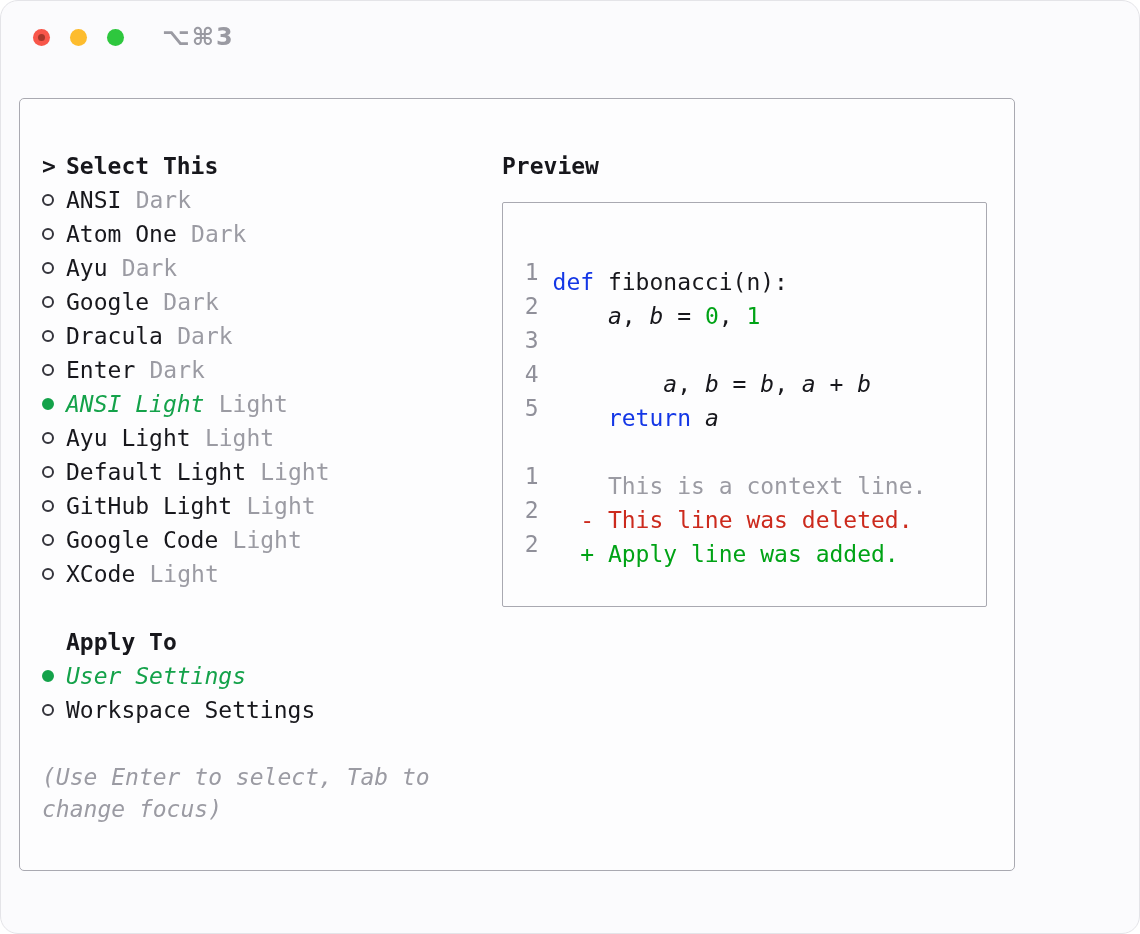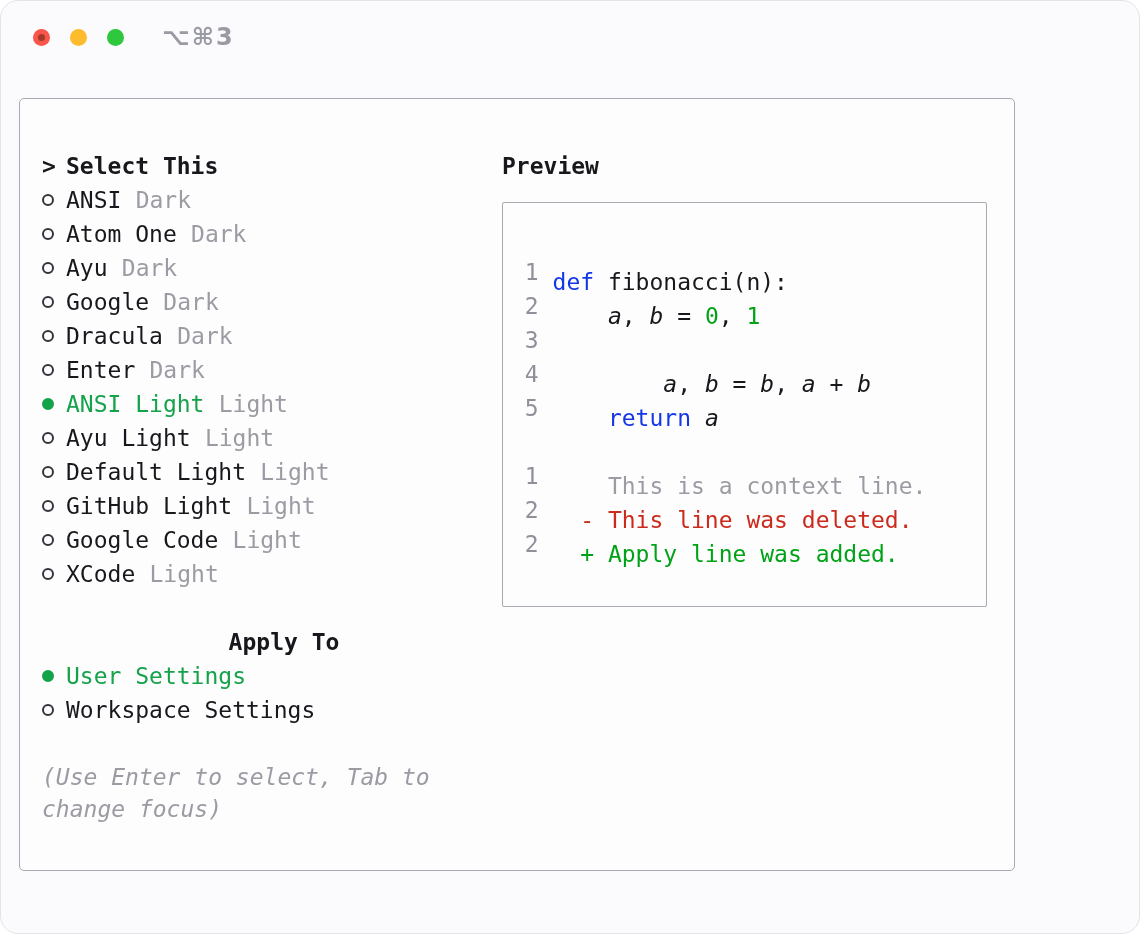--- a/index.html
+++ b/index.html
@@ -47,22 +47,22 @@
     font-size:23px;color:var(--text);white-space:pre;
   }
   .row.header{font-weight:bold;}
   .prompt{display:inline-block;width:24px;flex:none;}
   .radio-cell{width:24px;display:flex;align-items:center;flex:none;}
   .radio{width:12px;height:12px;border-radius:50%;border:2px solid #34343c;}
   .radio.on{background:var(--selected);border-color:var(--selected);}
   .muted{color:var(--muted);}
   .variant{margin-left:0.62em;}
   .item{cursor:pointer;text-align:center;}
-  .item.selected .tname{color:var(--selected);}
-  .indent{padding-left:24px;justify-content:center;}
+  .item.selected .tname{color:var(--selected);font-style:italic;}
+  .indent{padding-left:24px;}
   .spacer{height:34px;}
   .hint{max-width:402px;font-size:23px;line-height:32px;color:var(--muted);font-style:italic;}
   .preview-box{
     margin-top:19px;width:485px;height:405px;background:#fdfdfe;
     border:1.5px solid #a9a9b1;border-radius:2px;padding:52px 0 0 8px;
   }
   .code-line{height:34px;display:flex;align-items:center;font-size:23px;white-space:pre;}
   .ln{display:inline-block;width:2ch;text-align:right;color:var(--line-number);flex:none;}
   .code{margin-left:1ch;color:var(--text);margin-top:20px;}
   .tok-kw{color:var(--keyword);}

